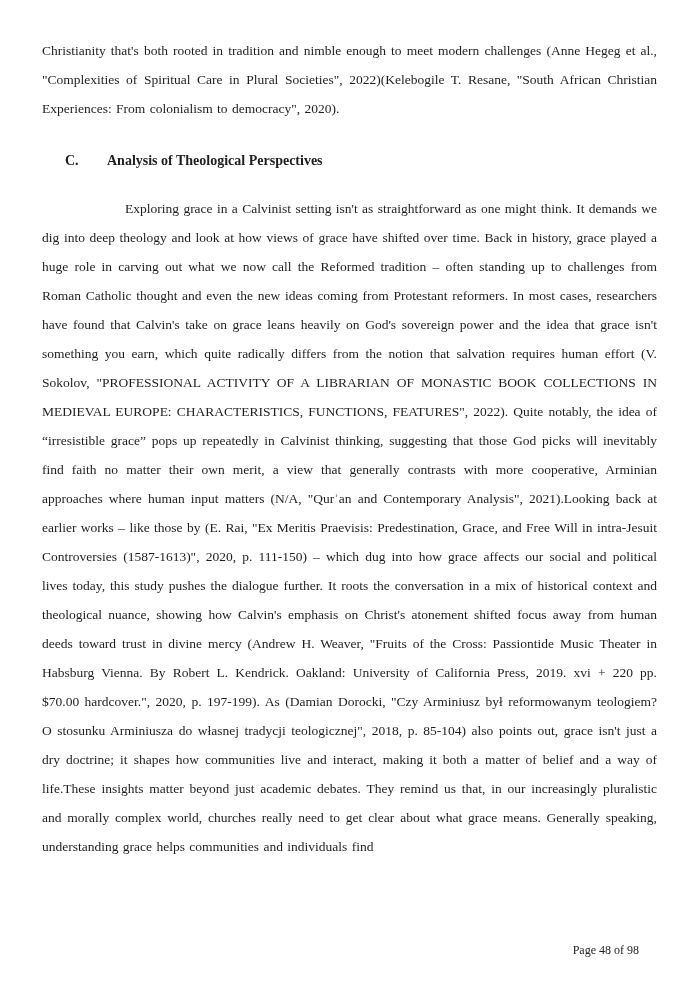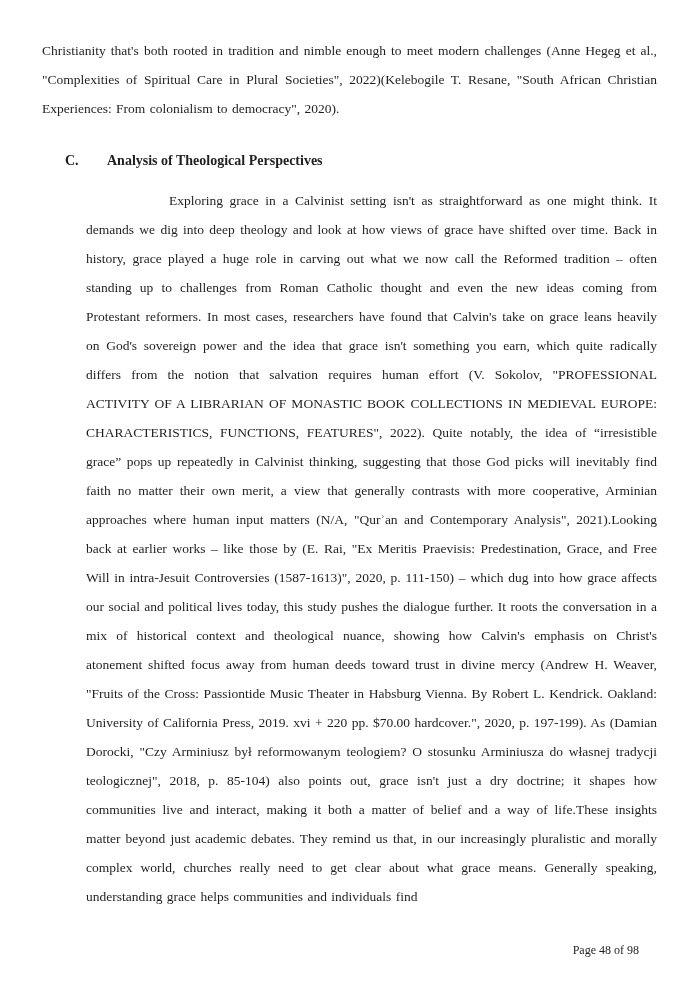--- a/index.html
+++ b/index.html
@@ -26,32 +26,31 @@
       font-size: 13.5px;
       line-height: 29px;
       text-align: justify;
       margin: 0;
       word-spacing: 1px;
     }
     .section-heading {
       font-size: 14px;
       line-height: 29px;
       font-weight: bold;
-      margin: 23px 0 11px 0;
+      margin: 23px 0 19px 0;
       padding-left: 23px;
       text-align: left;
     }
     .section-heading .label {
       display: inline-block;
       width: 42px;
       font-weight: bold;
     }
     .body-para {
       text-indent: 83px;
-      margin-left: 44px;
     }
     .footer {
       position: absolute;
       right: 60px;
       bottom: 34px;
       font-size: 12px;
       color: #1f1f1f;
       font-family: "Liberation Serif", "DejaVu Serif", serif;
     }
   </style>

